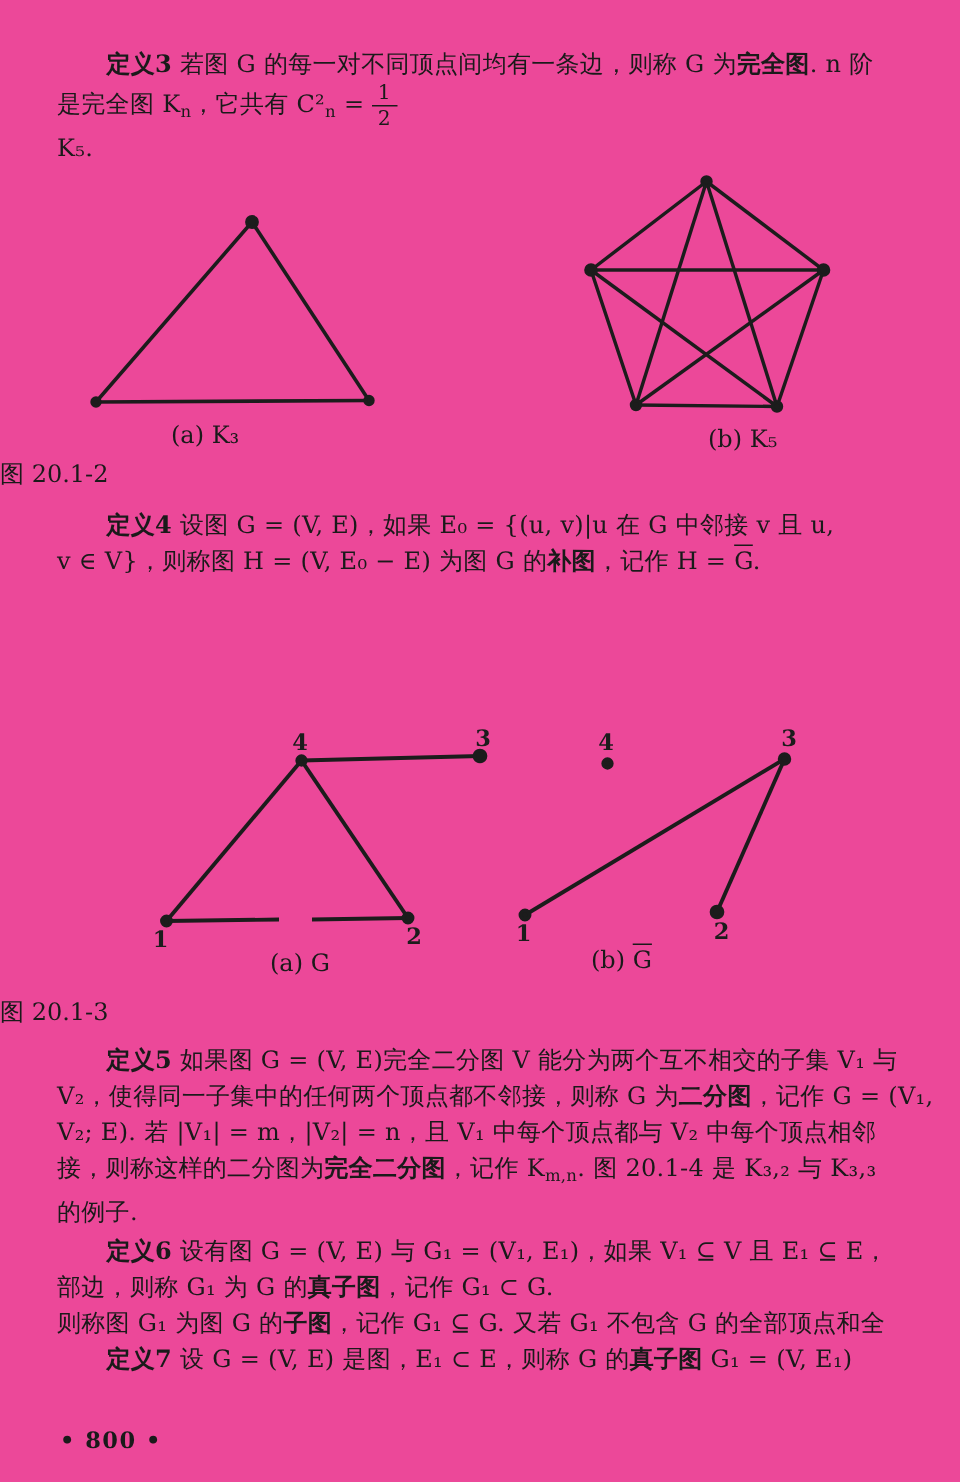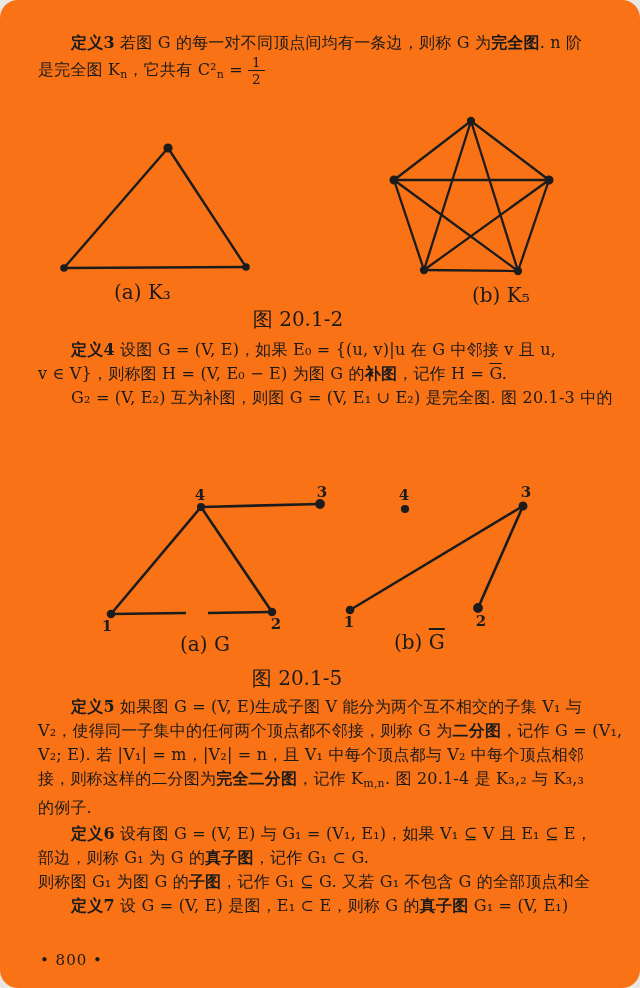--- a/index.html
+++ b/index.html
@@ -1,49 +1,49 @@
 <!DOCTYPE html>
 <html><head>
 <meta charset="utf-8">
 <style>
   html,body{margin:0;padding:0;background:#e8e8e4;}
   .page{
     position:relative;width:640px;height:988px;margin:0 auto;
-    background:#f97316;color:#1a1a1a;overflow:hidden;
+    background:#ec4899;color:#1a1a1a;overflow:hidden;
     font-family:"DejaVu Serif","Liberation Serif",serif;
-    border-radius:18px;
   }
   .flow{position:absolute;left:38px;width:574px;}
   .para{margin:0;}
   .tline{font-size:16px;line-height:24px;white-space:nowrap;letter-spacing:.2px;}
   .para .tline:first-child{text-indent:33px;}
   .bd{font-weight:bold;}
   .ov{text-decoration:overline;}
   .sb{font-size:11px;vertical-align:-3px;}
   .frac{display:inline-flex;flex-direction:column;text-align:center;
         vertical-align:middle;line-height:1.05;font-size:13.5px;margin:0 5px;}
   .frac .fn{border-bottom:1.5px solid #1a1a1a;padding:0 4px 1px;}
   .frac .fd{padding-top:1px;}
   .figsvg{position:absolute;left:0;top:0;pointer-events:none;}
-  .cap{position:absolute;font-size:20px;white-space:nowrap;}
-  .cap-center{text-align:center;}
-  .pageno{position:absolute;left:40px;top:951px;font-size:15px;font-weight:normal;letter-spacing:1px;}
+  .cap{position:absolute;font-size:16px;white-space:nowrap;}
+  .cap-center{text-align:left;}
+  .pageno{position:absolute;left:40px;top:951px;font-size:15px;font-weight:bold;letter-spacing:1px;}
 </style>
 </head>
 <body>
 
 <div class="page">
 
   <div class="flow" style="top:31px">
     <div class="para">
         <div class="tline"><span class="bd">定义3</span><span>  若图 G 的每一对不同顶点间均有一条边，则称 G 为</span><span class="bd">完全图</span><span>.  n 阶</span></div>
         <div class="tline"><span>是完全图 K</span><span class="sb">n</span><span>，它共有 C²</span><span class="sb">n</span><span> =</span><span class="frac">
             <span class="fn">1</span>
             <span class="fd">2</span>
           </span></div>
+        <div class="tline"><span>K₅.</span></div>
       </div>
   </div>
 
   <svg class="figsvg" width="640" height="988" viewBox="0 0 640 988">
 
     <g stroke="#1c1c1c" stroke-width="2.4" fill="#1c1c1c">
       <line x1="168" y1="148" x2="64" y2="268"></line>
       <line x1="168" y1="148" x2="246" y2="267"></line>
       <line x1="64" y1="268" x2="246" y2="267"></line>
       <circle cx="168" cy="148" r="3.4"></circle>
@@ -102,31 +102,30 @@
   <div class="cap" style="left:114px;top:280px">(a) K₃</div>
   <div class="cap" style="left:472px;top:283px">(b) K₅</div>
   <div class="cap cap-center" style="left:0;width:596px;top:306px">图   20.1-2</div>
 
   <div class="flow" style="top:338px">
     <div class="para">
         <div class="tline"><span class="bd">定义4</span><span>  设图 G = (V, E)，如果 E₀ = {(u, v)|u 在 G 中邻接 v 且 u,</span></div>
         <div class="tline"><span>v ∈ V}，则称图 H = (V, E₀ − E) 为图 G 的</span><span class="bd">补图</span><span>，记作 H = </span><span class="ov">G</span><span>.</span></div>
       </div>
     <div class="para">
-        <div class="tline"><span>G₂ = (V, E₂) 互为补图，则图 G = (V, E₁ ∪ E₂) 是完全图.  图 20.1-3 中的</span></div>
       </div>
   </div>
 
   <div class="cap" style="left:180px;top:632px">(a)  G</div>
   <div class="cap" style="left:394px;top:630px"><span>(b) </span><span class="ov">G</span></div>
-  <div class="cap cap-center" style="left:0;width:594px;top:665px">图   20.1-5</div>
+  <div class="cap cap-center" style="left:0;width:594px;top:665px">图   20.1-3</div>
 
   <div class="flow" style="top:695px">
     <div class="para">
-        <div class="tline"><span class="bd">定义5</span><span>  如果图 G = (V, E)生成子图 V 能分为两个互不相交的子集 V₁ 与</span></div>
+        <div class="tline"><span class="bd">定义5</span><span>  如果图 G = (V, E)完全二分图 V 能分为两个互不相交的子集 V₁ 与</span></div>
         <div class="tline"><span>V₂，使得同一子集中的任何两个顶点都不邻接，则称 G 为</span><span class="bd">二分图</span><span>，记作 G = (V₁,</span></div>
         <div class="tline"><span>V₂; E). 若 |V₁| = m，|V₂| = n，且 V₁ 中每个顶点都与 V₂ 中每个顶点相邻</span></div>
         <div class="tline"><span>接，则称这样的二分图为</span><span class="bd">完全二分图</span><span>，记作 K</span><span class="sb">m,n</span><span>.  图 20.1-4 是 K₃,₂ 与 K₃,₃</span></div>
         <div class="tline"><span>的例子.</span></div>
       </div>
   </div>
 
   <div class="flow" style="top:822px">
     <div class="para">
         <div class="tline"><span class="bd">定义6</span><span>  设有图 G = (V, E) 与 G₁ = (V₁, E₁)，如果 V₁ ⊆ V 且 E₁ ⊆ E，</span></div>

